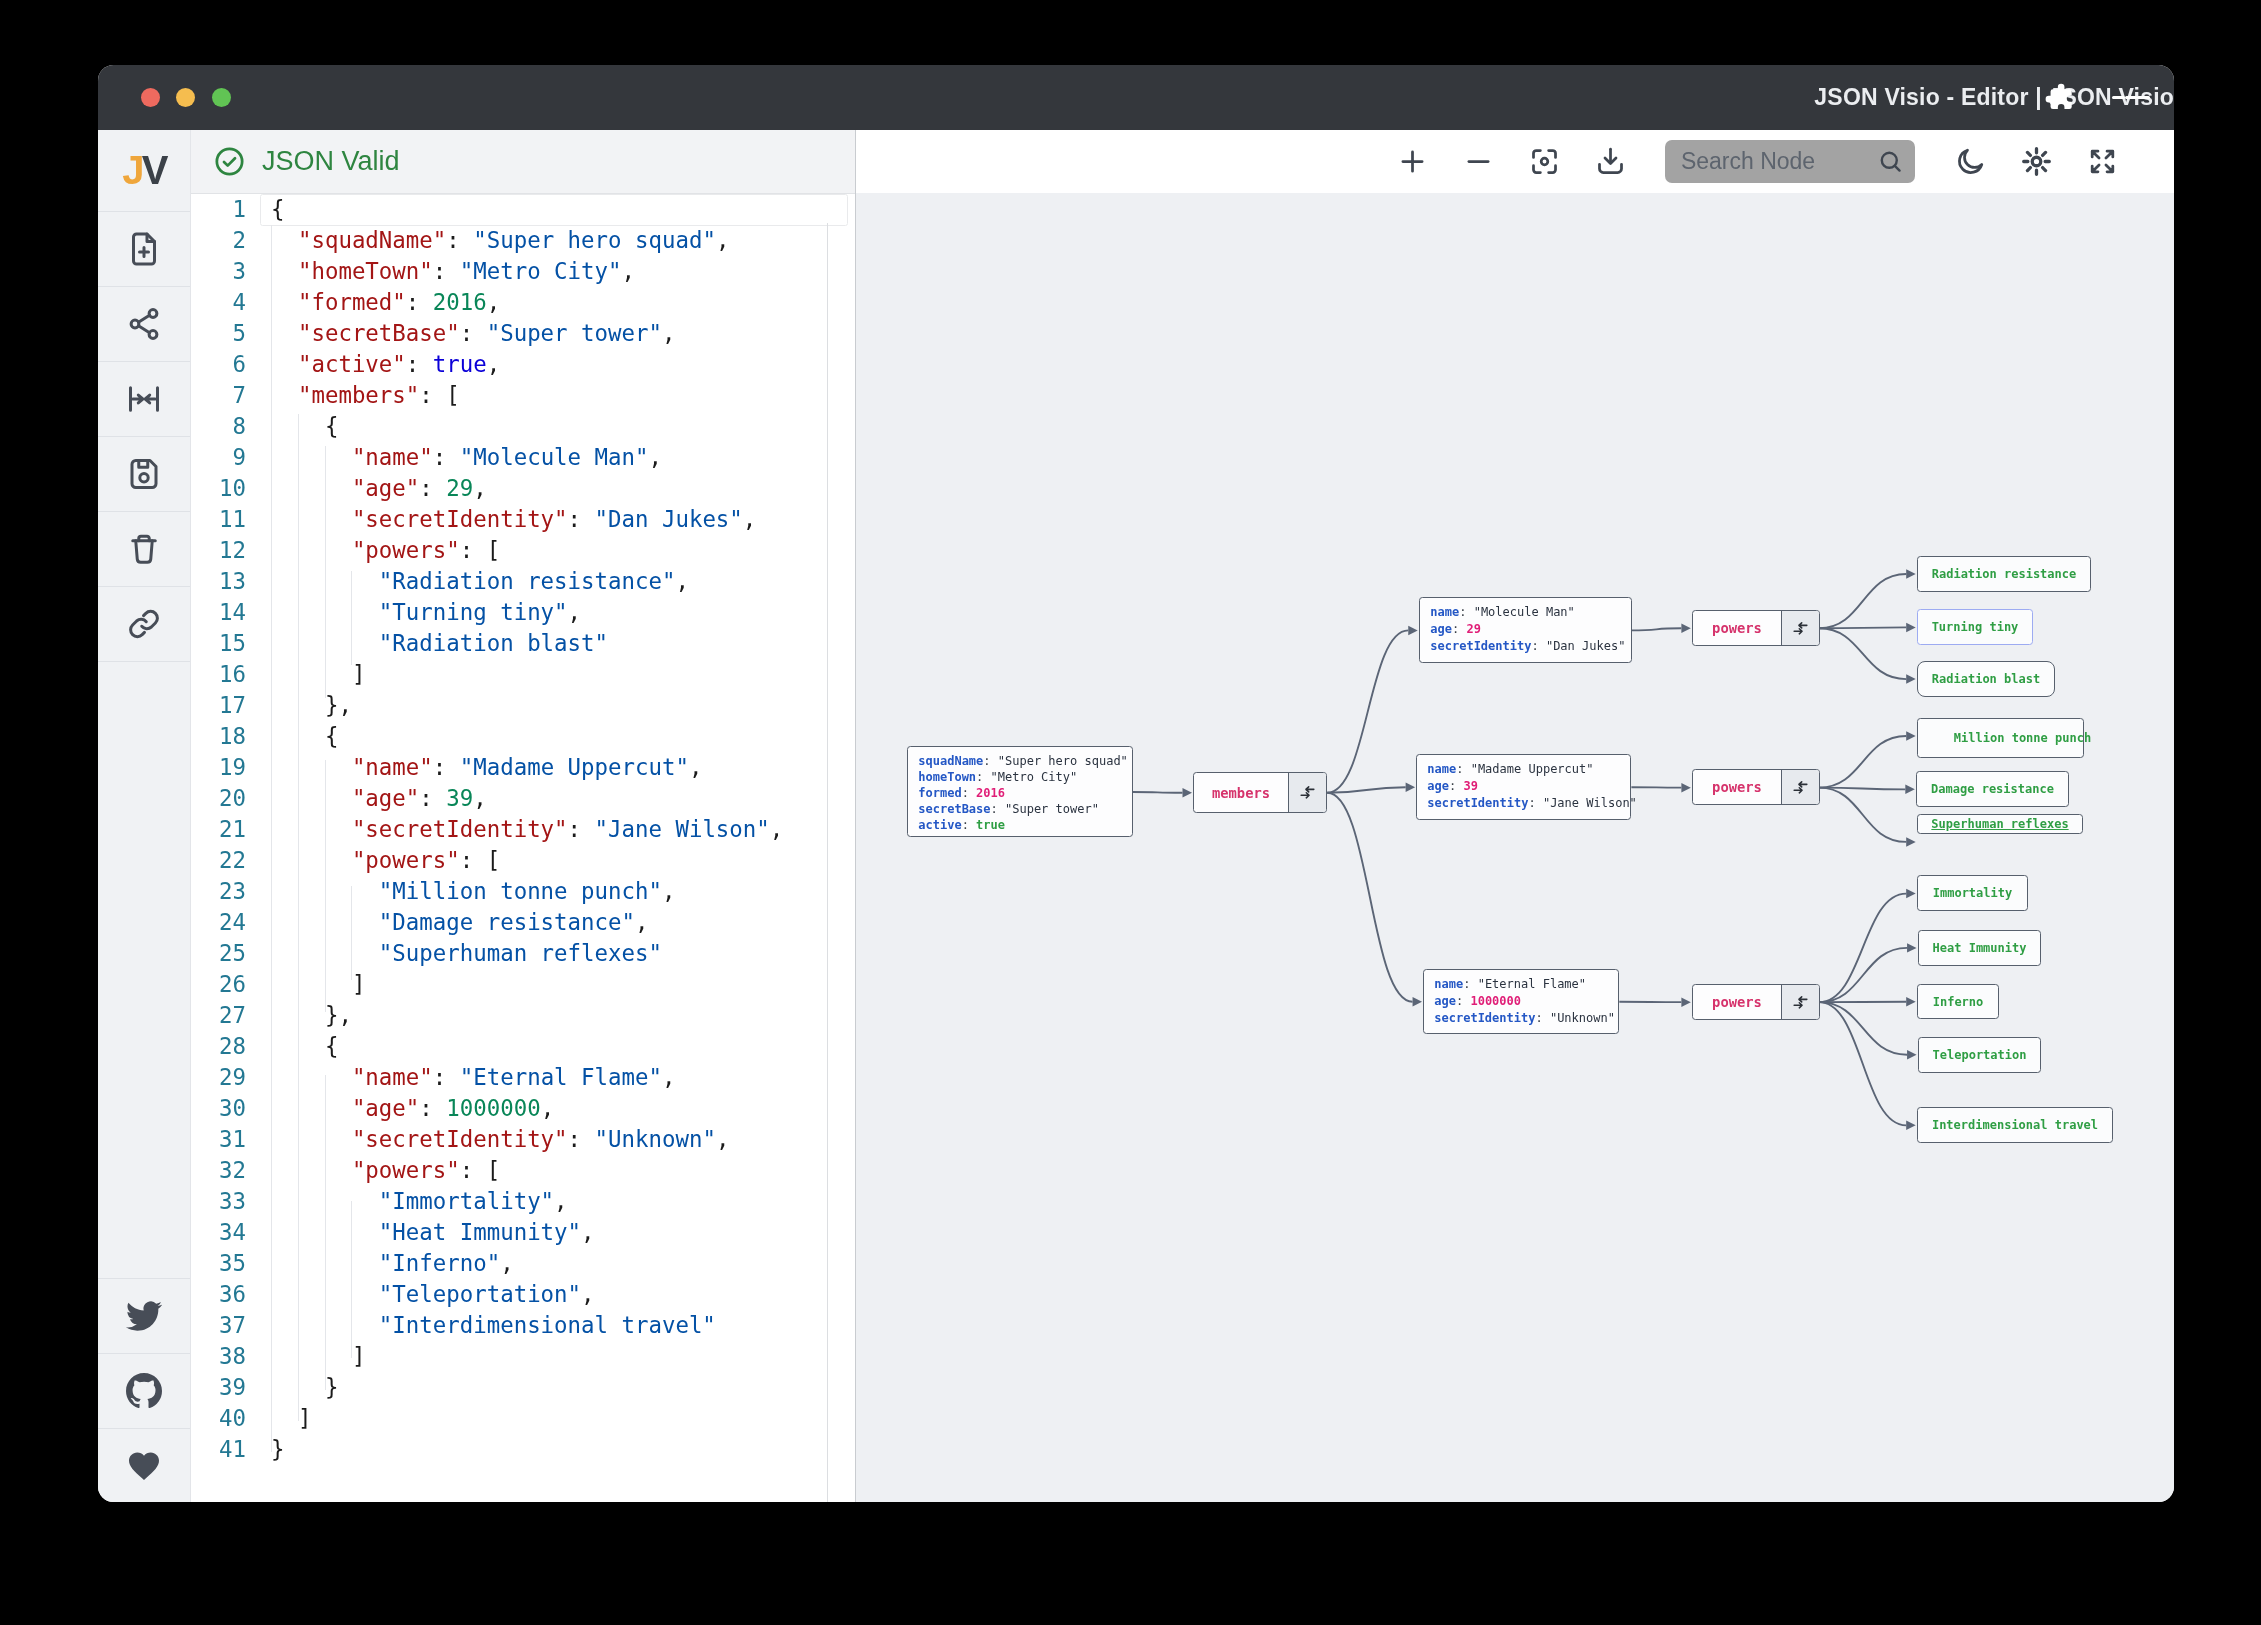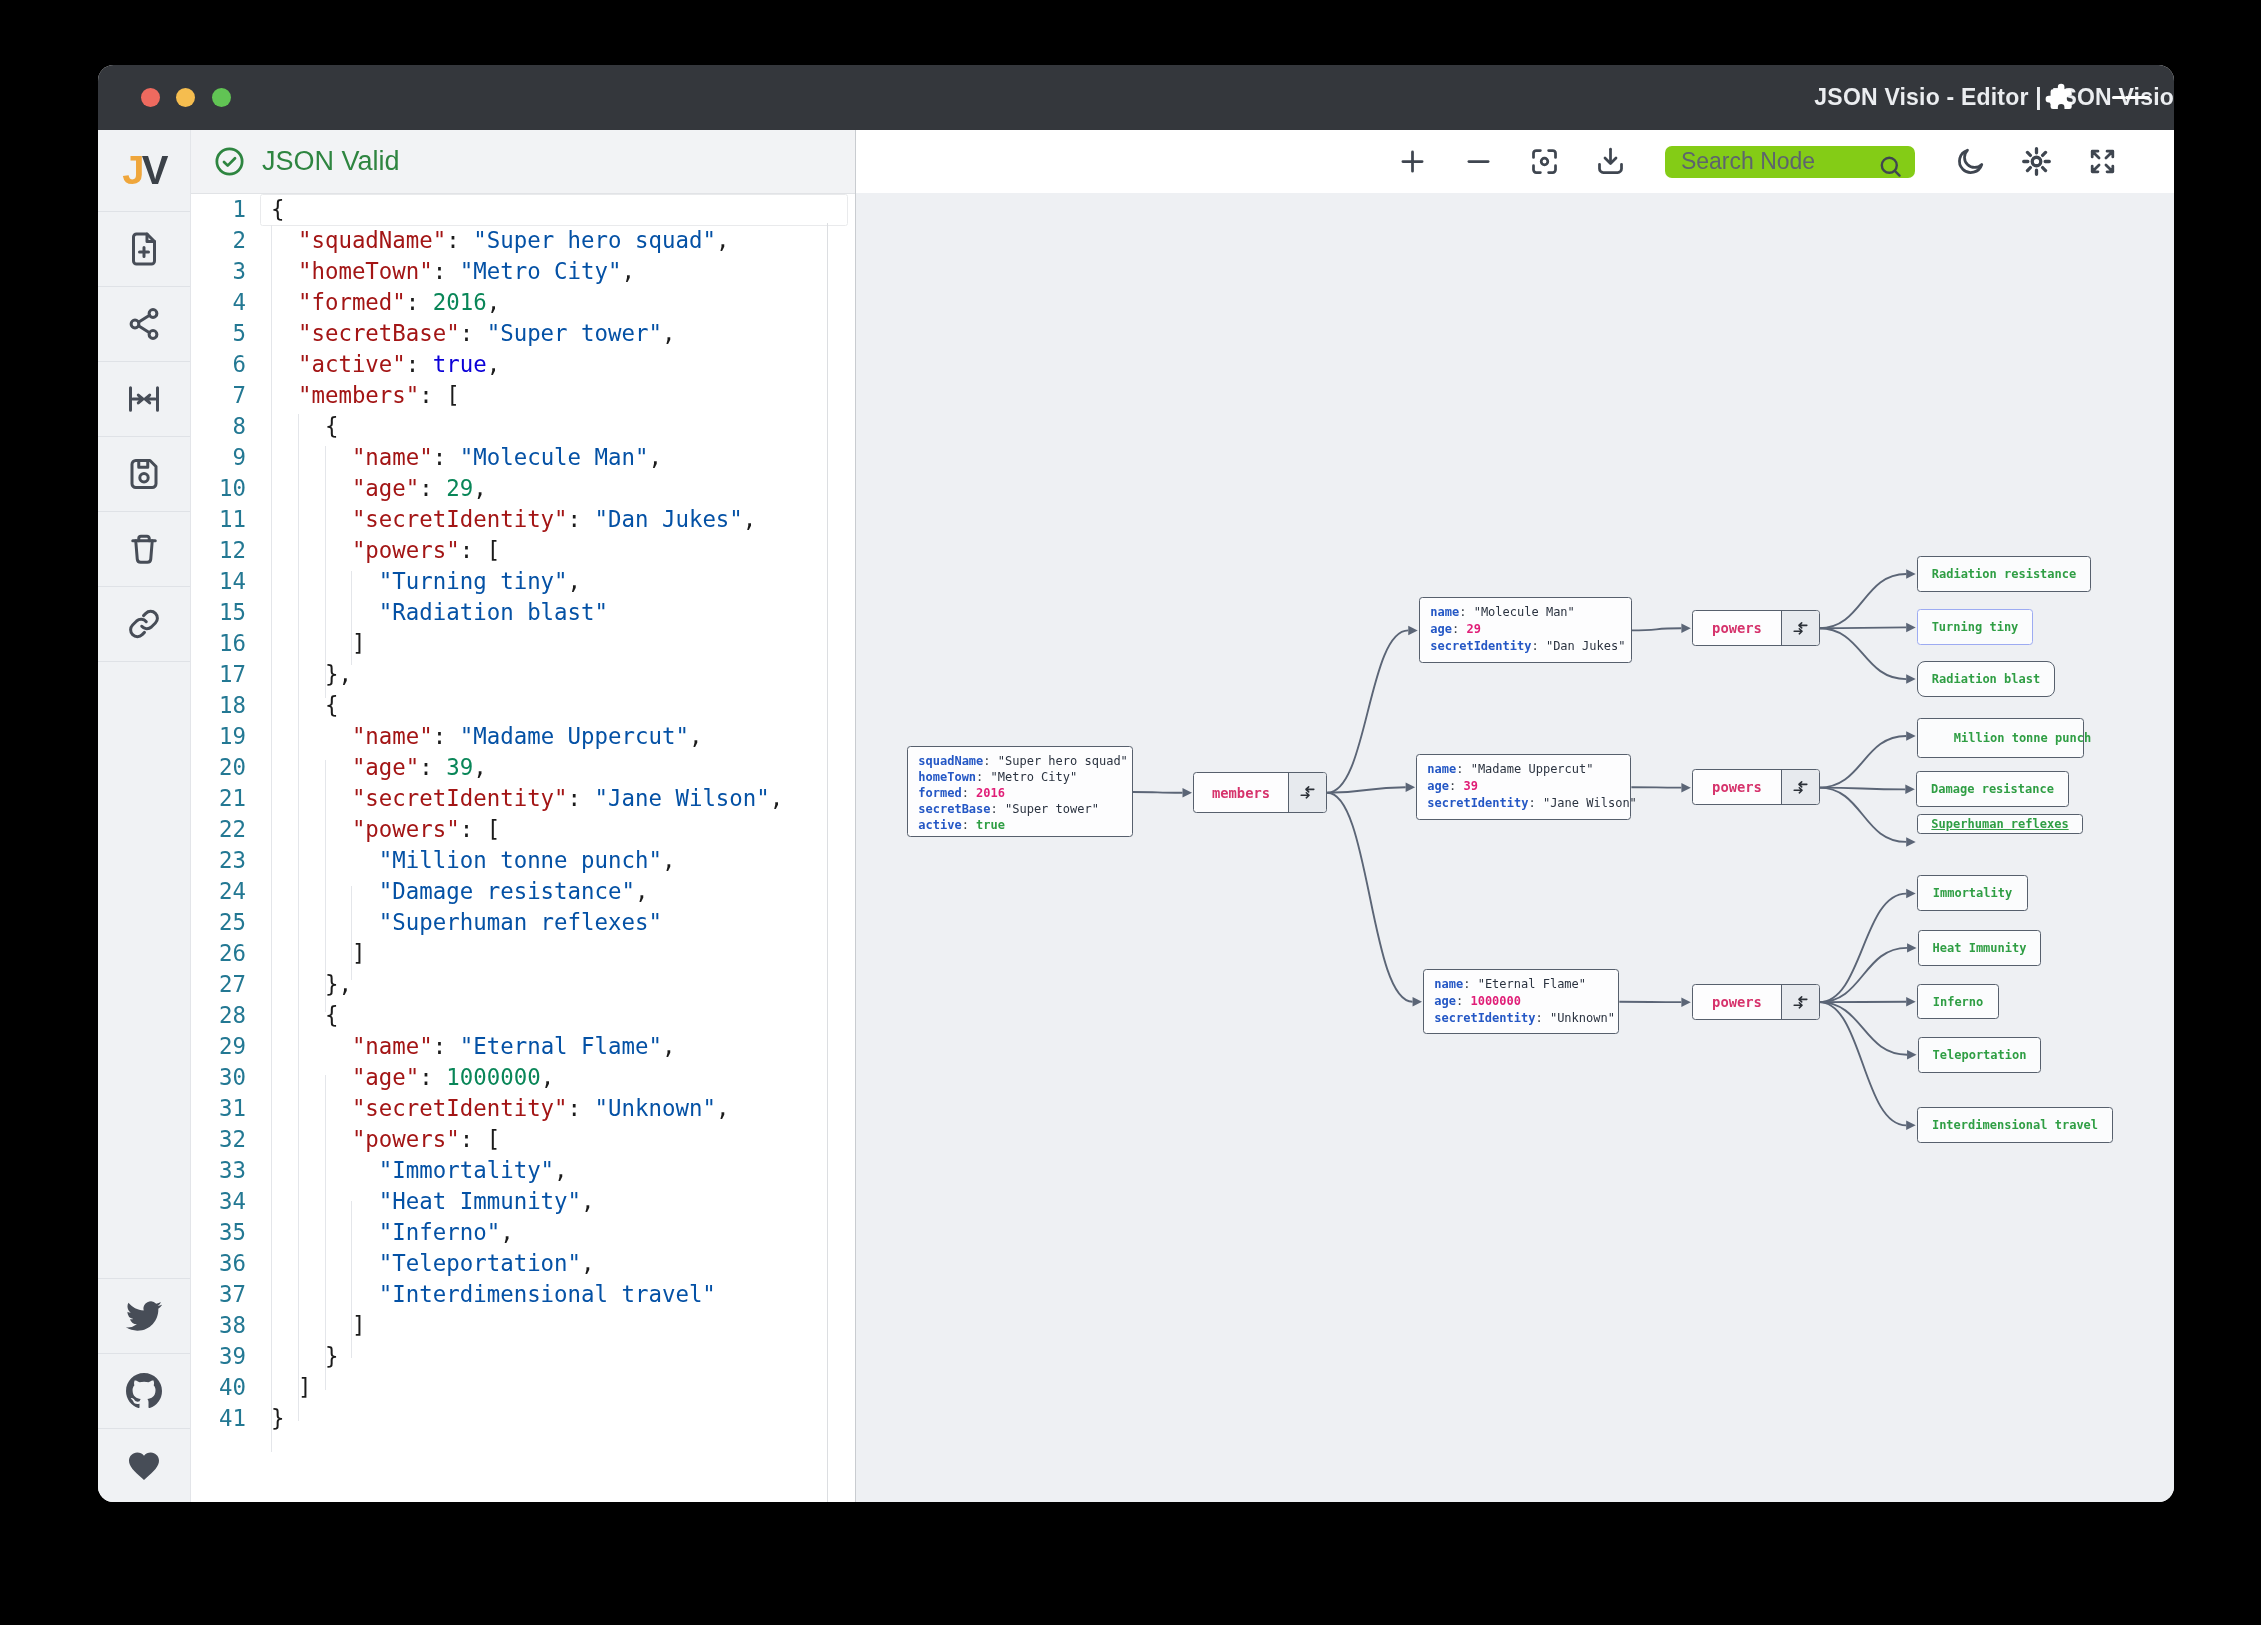--- a/index.html
+++ b/index.html
@@ -47,21 +47,21 @@
     border:1.7px solid #e9eaec; border-radius:2.6px; pointer-events:none; }
   #editor-scroll-line { position:absolute; left:636px; top:29px; bottom:0; width:0.9px; background:#dcdee1; }
 
   
   #graph { flex:1; position:relative; background:#eef0f3; border-left:0.9px solid #c9ccd0; overflow:hidden; }
   #graph-toolbar { position:absolute; left:0; right:0; top:0; height:63px; background:#fff; z-index:5;
     display:flex; align-items:center; justify-content:flex-end; padding-right:52px; gap:26px; }
   .gt-btn { width:40px; height:40px; display:flex; align-items:center; justify-content:center; color:#3f4650; cursor:pointer; }
   .gt-svg { width:33px; height:33px; }
   #search-wrap { position:relative; margin:0 8.6px; }
-  #search-input { width:250px; height:32px; background:#84cc16; border:none; border-radius:6.9px;
+  #search-input { width:250px; height:43px; background:#a3a3a3; border:none; border-radius:6.9px;
     font-family:"Liberation Sans", sans-serif; font-size:23px; color:#3b4046; padding:0 48px 0 15.5px; outline:none; }
   #search-input::placeholder { color:#5d646e; }
   #search-icon { position:absolute; right:10.3px; top:6.9px; color:#3f4650; }
 
   #graph-canvas { position:absolute; inset:0; z-index:1; }
   #edges-svg { position:absolute; left:0; top:0; }
   .node { position:absolute; background:#fdfdfe; border:1.6px solid #57606d; border-radius:3.4px;
     font-family:"DejaVu Sans Mono", monospace; cursor:pointer; }
   .node.object { padding:6px 10.3px; }
   .nrow { font-size:12px; line-height:16px; white-space:pre; }
@@ -186,20 +186,21 @@
             <div class="code-row"><span class="lineno">3</span><span class="code-text"><span class="tk-pu">  </span><span class="tk-k">"homeTown"</span><span class="tk-pu">: </span><span class="tk-s">"Metro City"</span><span class="tk-pu">,</span></span></div>
             <div class="code-row"><span class="lineno">4</span><span class="code-text"><span class="tk-pu">  </span><span class="tk-k">"formed"</span><span class="tk-pu">: </span><span class="tk-n">2016</span><span class="tk-pu">,</span></span></div>
             <div class="code-row"><span class="lineno">5</span><span class="code-text"><span class="tk-pu">  </span><span class="tk-k">"secretBase"</span><span class="tk-pu">: </span><span class="tk-s">"Super tower"</span><span class="tk-pu">,</span></span></div>
             <div class="code-row"><span class="lineno">6</span><span class="code-text"><span class="tk-pu">  </span><span class="tk-k">"active"</span><span class="tk-pu">: </span><span class="tk-b">true</span><span class="tk-pu">,</span></span></div>
             <div class="code-row"><span class="lineno">7</span><span class="code-text"><span class="tk-pu">  </span><span class="tk-k">"members"</span><span class="tk-pu">: [</span></span></div>
             <div class="code-row"><span class="lineno">8</span><span class="code-text"><span class="tk-pu">    {</span></span></div>
             <div class="code-row"><span class="lineno">9</span><span class="code-text"><span class="tk-pu">      </span><span class="tk-k">"name"</span><span class="tk-pu">: </span><span class="tk-s">"Molecule Man"</span><span class="tk-pu">,</span></span></div>
             <div class="code-row"><span class="lineno">10</span><span class="code-text"><span class="tk-pu">      </span><span class="tk-k">"age"</span><span class="tk-pu">: </span><span class="tk-n">29</span><span class="tk-pu">,</span></span></div>
             <div class="code-row"><span class="lineno">11</span><span class="code-text"><span class="tk-pu">      </span><span class="tk-k">"secretIdentity"</span><span class="tk-pu">: </span><span class="tk-s">"Dan Jukes"</span><span class="tk-pu">,</span></span></div>
             <div class="code-row"><span class="lineno">12</span><span class="code-text"><span class="tk-pu">      </span><span class="tk-k">"powers"</span><span class="tk-pu">: [</span></span></div>
+            <div class="code-row"><span class="lineno">13</span><span class="code-text"><span class="tk-pu">        </span><span class="tk-s">"Radiation resistance"</span><span class="tk-pu">,</span></span></div>
             <div class="code-row"><span class="lineno">14</span><span class="code-text"><span class="tk-pu">        </span><span class="tk-s">"Turning tiny"</span><span class="tk-pu">,</span></span></div>
             <div class="code-row"><span class="lineno">15</span><span class="code-text"><span class="tk-pu">        </span><span class="tk-s">"Radiation blast"</span></span></div>
             <div class="code-row"><span class="lineno">16</span><span class="code-text"><span class="tk-pu">      ]</span></span></div>
             <div class="code-row"><span class="lineno">17</span><span class="code-text"><span class="tk-pu">    },</span></span></div>
             <div class="code-row"><span class="lineno">18</span><span class="code-text"><span class="tk-pu">    {</span></span></div>
             <div class="code-row"><span class="lineno">19</span><span class="code-text"><span class="tk-pu">      </span><span class="tk-k">"name"</span><span class="tk-pu">: </span><span class="tk-s">"Madame Uppercut"</span><span class="tk-pu">,</span></span></div>
             <div class="code-row"><span class="lineno">20</span><span class="code-text"><span class="tk-pu">      </span><span class="tk-k">"age"</span><span class="tk-pu">: </span><span class="tk-n">39</span><span class="tk-pu">,</span></span></div>
             <div class="code-row"><span class="lineno">21</span><span class="code-text"><span class="tk-pu">      </span><span class="tk-k">"secretIdentity"</span><span class="tk-pu">: </span><span class="tk-s">"Jane Wilson"</span><span class="tk-pu">,</span></span></div>
             <div class="code-row"><span class="lineno">22</span><span class="code-text"><span class="tk-pu">      </span><span class="tk-k">"powers"</span><span class="tk-pu">: [</span></span></div>
             <div class="code-row"><span class="lineno">23</span><span class="code-text"><span class="tk-pu">        </span><span class="tk-s">"Million tonne punch"</span><span class="tk-pu">,</span></span></div>

